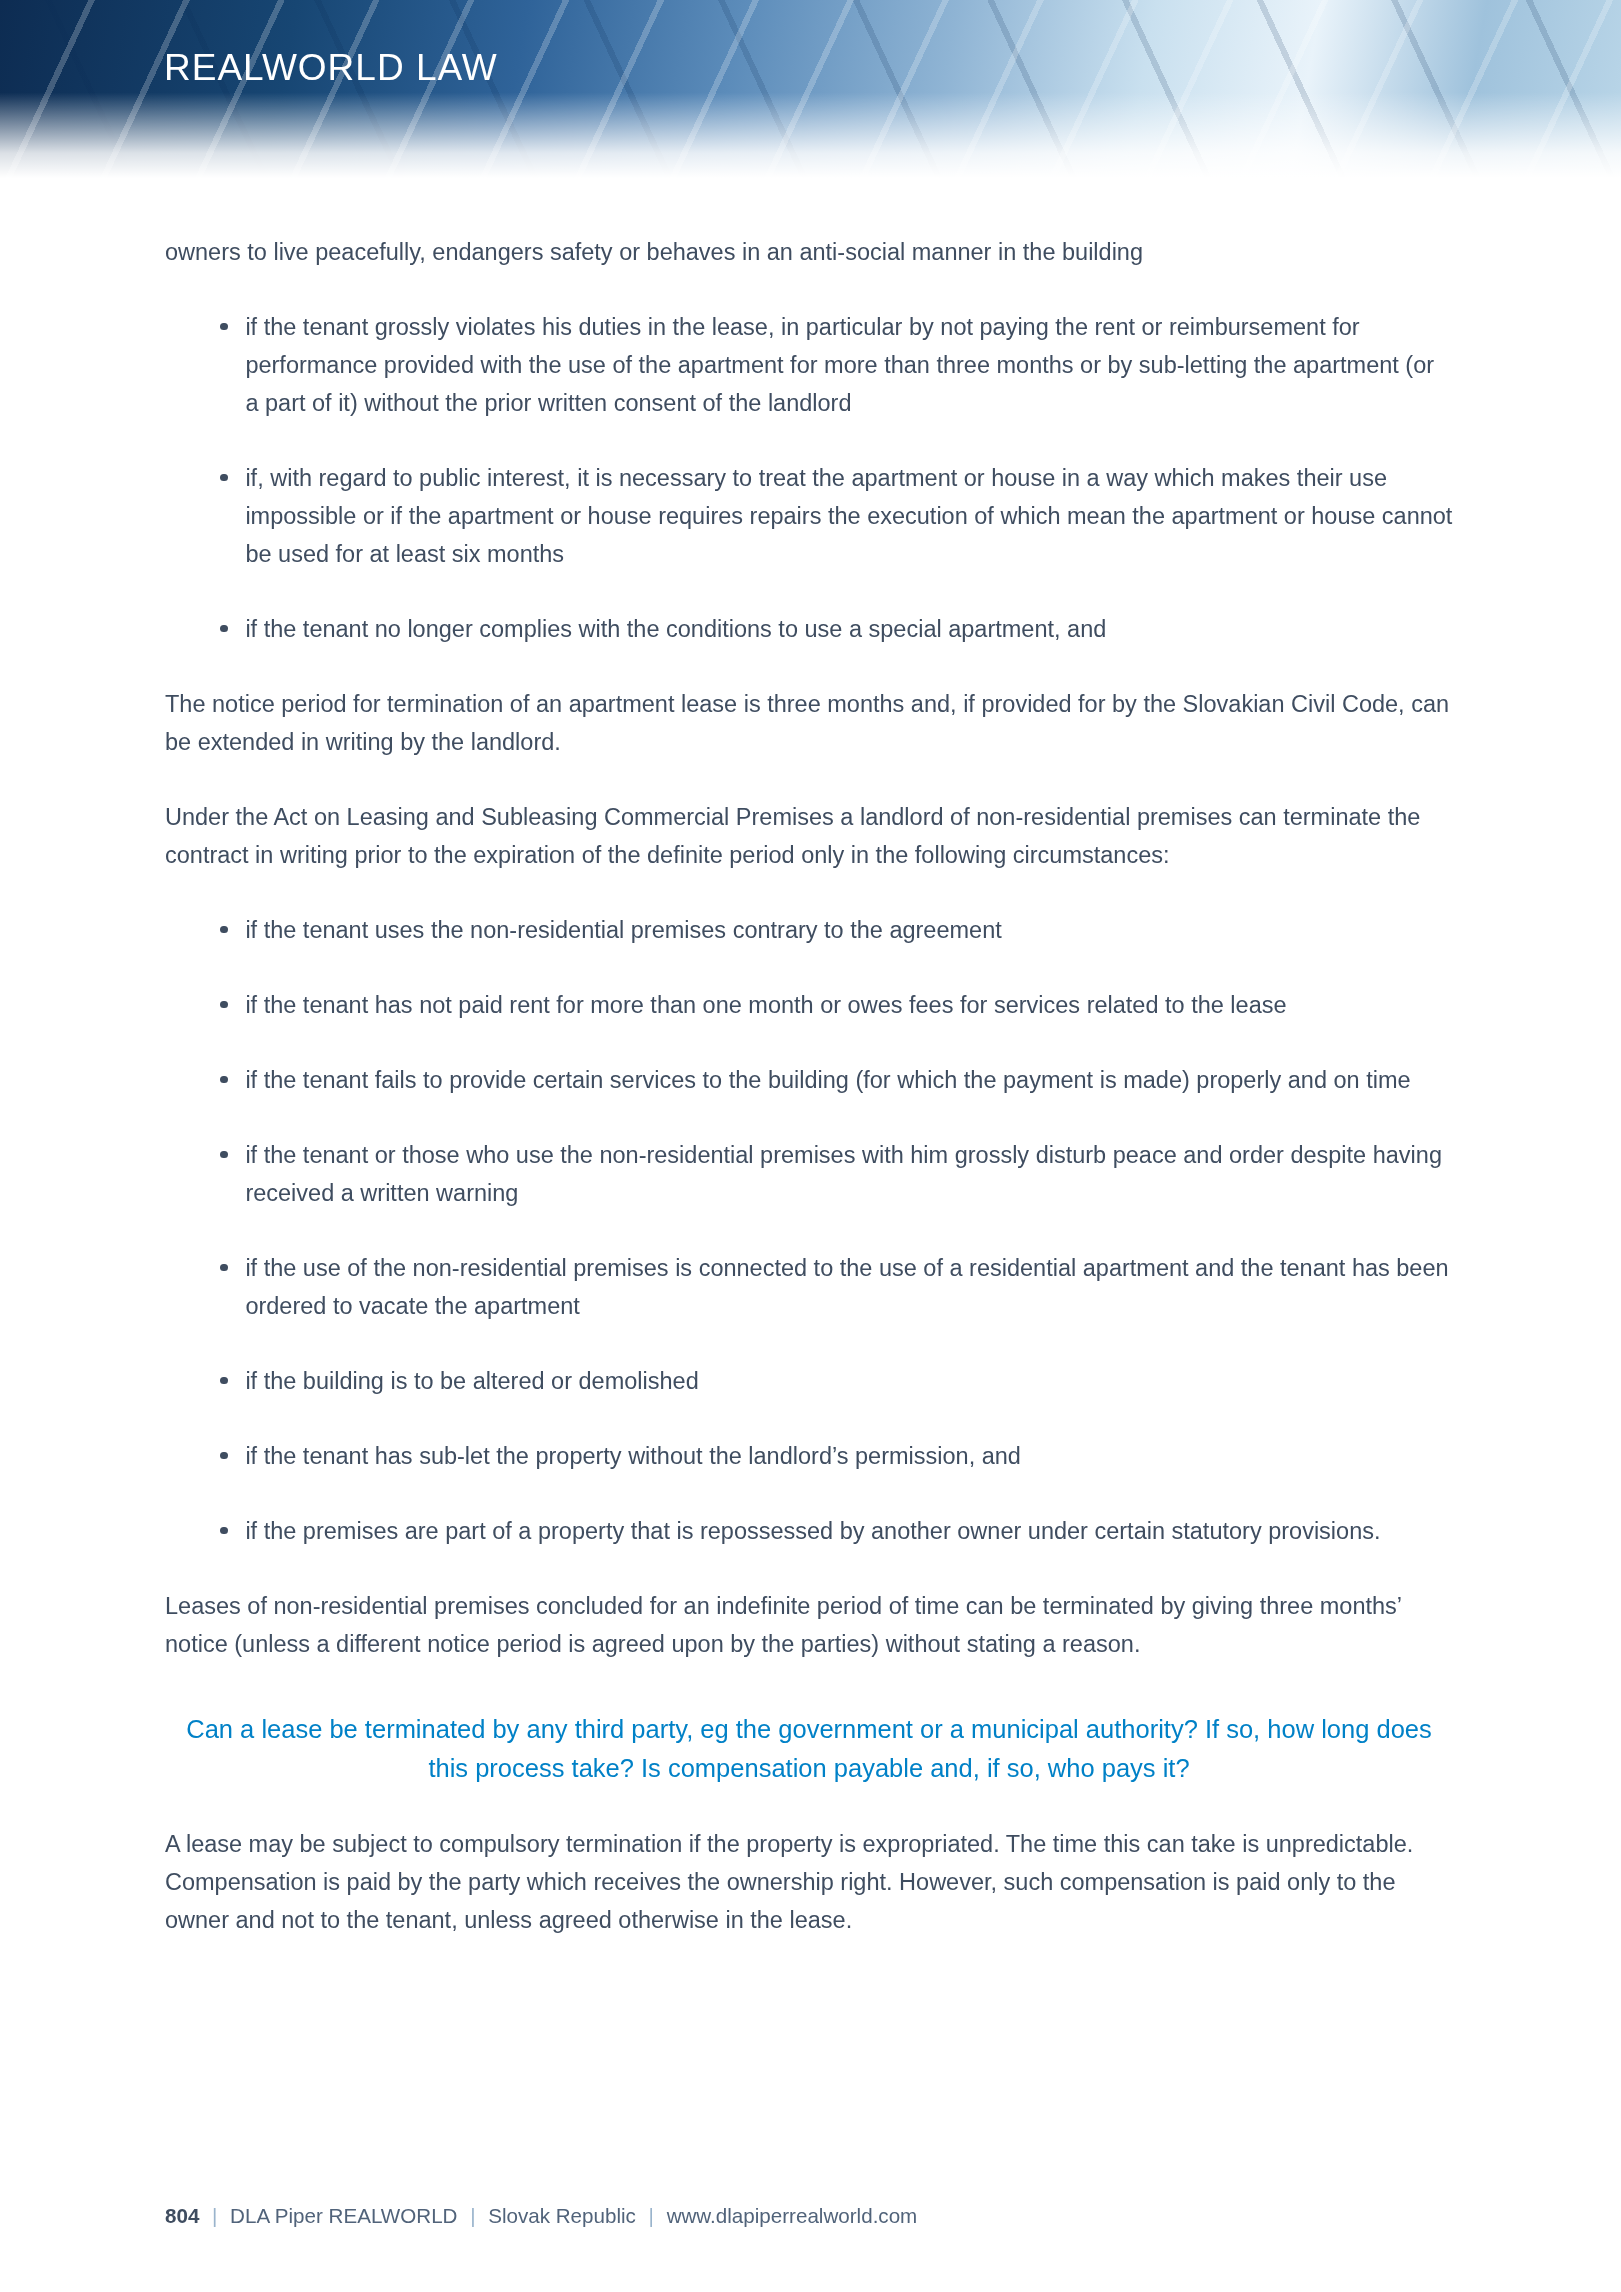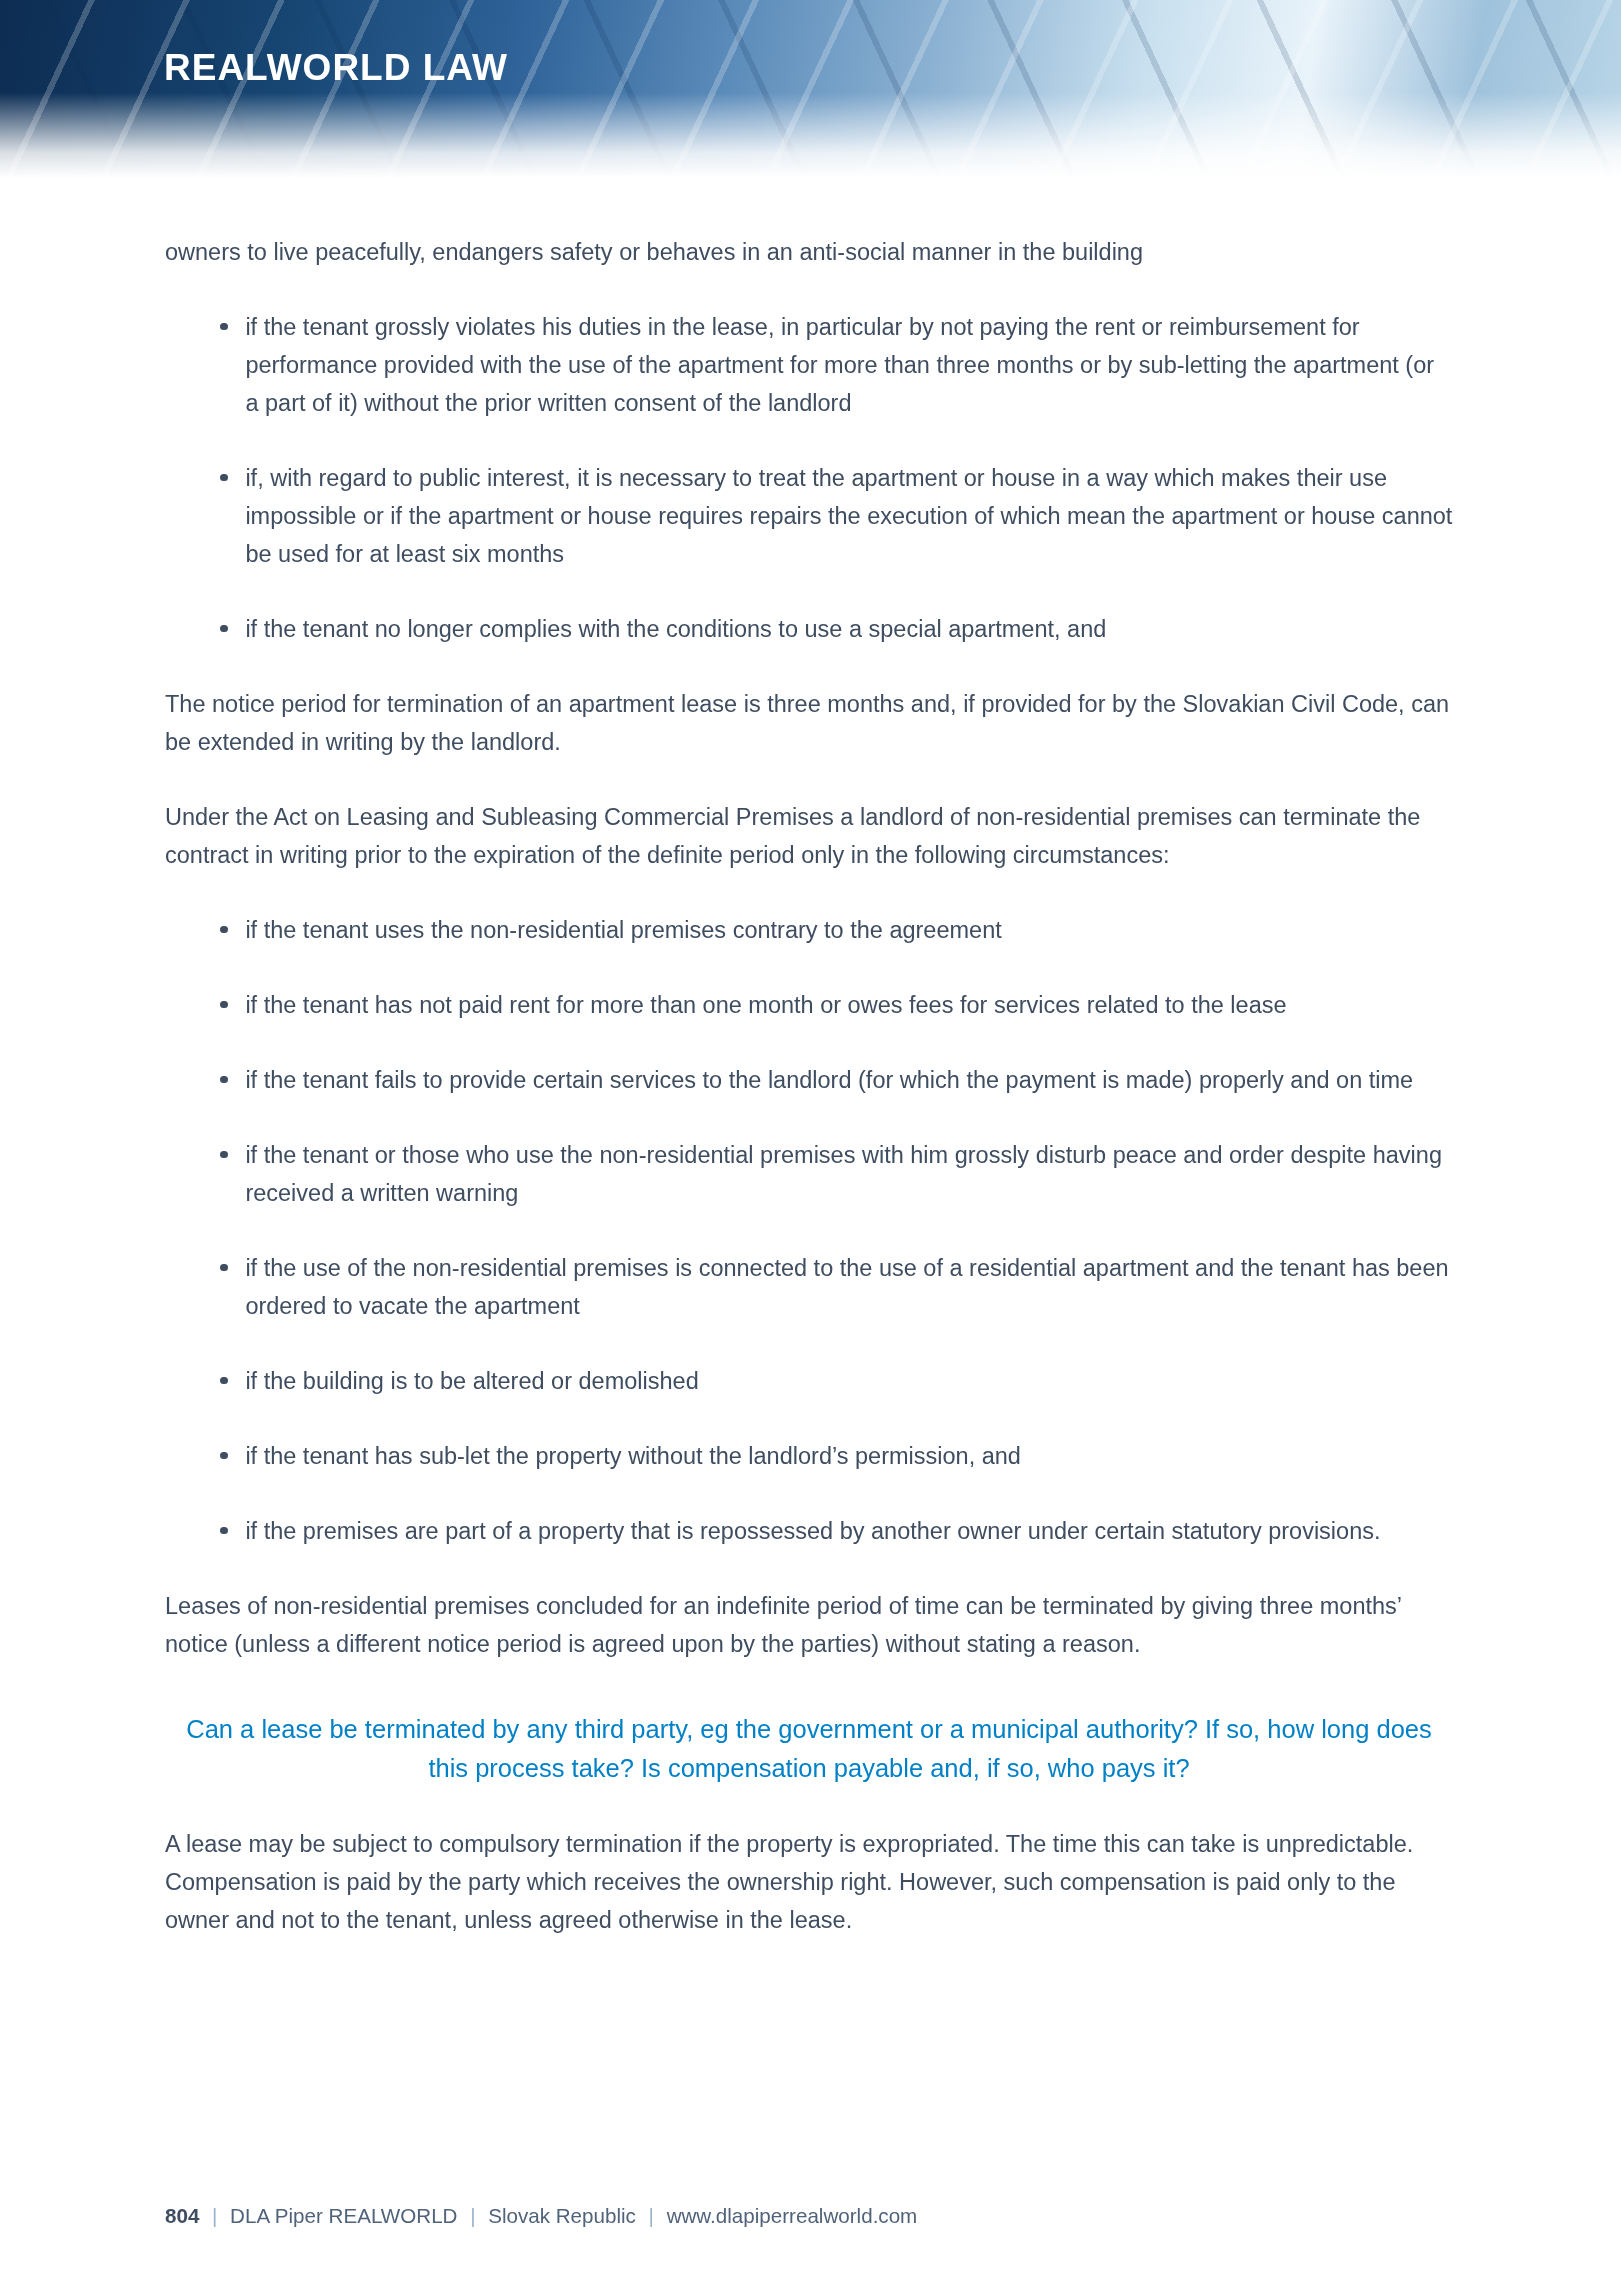--- a/index.html
+++ b/index.html
@@ -23,21 +23,21 @@
       linear-gradient(to bottom, rgba(255,255,255,0) 52%, rgba(255,255,255,0.85) 86%, #ffffff 100%),
       repeating-linear-gradient(115deg, rgba(255,255,255,0) 0px, rgba(255,255,255,0) 80px, rgba(255,255,255,0.22) 80px, rgba(255,255,255,0.22) 86px),
       repeating-linear-gradient(65deg, rgba(9,42,84,0) 0px, rgba(9,42,84,0) 116px, rgba(9,42,84,0.16) 116px, rgba(9,42,84,0.16) 122px),
       linear-gradient(100deg, #0d2c52 0%, #174673 18%, #2f6399 32%, #5c8cba 45%, #8fb4d4 58%, #c9e0ef 70%, #e9f3fa 80%, #9fc2dc 90%, #bad6e8 100%);
   }
   .banner-title {
     position: absolute;
     left: 164px;
     top: 47px;
     font-size: 37px;
-    font-weight: bold;
+    font-weight: normal;
     letter-spacing: 1px;
     color: #ffffff;
   }
 
   
   .content {
     padding: 55px 168px 0 165px;
     font-size: 23.5px;
     line-height: 38px;
   }
@@ -106,21 +106,21 @@
       <li>if the tenant no longer complies with the conditions to use a special apartment, and</li>
     </ul>
 
     <p>The notice period for termination of an apartment lease is three months and, if provided for by the Slovakian Civil Code, can be extended in writing by the landlord.</p>
 
     <p>Under the Act on Leasing and Subleasing Commercial Premises a landlord of non-residential premises can terminate the contract in writing prior to the expiration of the definite period only in the following circumstances:</p>
 
     <ul class="bullets">
       <li>if the tenant uses the non-residential premises contrary to the agreement</li>
       <li>if the tenant has not paid rent for more than one month or owes fees for services related to the lease</li>
-      <li>if the tenant fails to provide certain services to the landlord (for which the payment is made) properly and on time</li>
+      <li>if the tenant fails to provide certain services to the building (for which the payment is made) properly and on time</li>
       <li>if the tenant or those who use the non-residential premises with him grossly disturb peace and order despite having received a written warning</li>
       <li>if the use of the non-residential premises is connected to the use of a residential apartment and the tenant has been ordered to vacate the apartment</li>
       <li>if the building is to be altered or demolished</li>
       <li>if the tenant has sub-let the property without the landlord’s permission, and</li>
       <li>if the premises are part of a property that is repossessed by another owner under certain statutory provisions.</li>
     </ul>
 
     <p>Leases of non-residential premises concluded for an indefinite period of time can be terminated by giving three months’ notice (unless a different notice period is agreed upon by the parties) without stating a reason.</p>
 
     <h2 class="question">Can a lease be terminated by any third party, eg the government or a municipal authority? If so, how long does this process take? Is compensation payable and, if so, who pays it?</h2>

